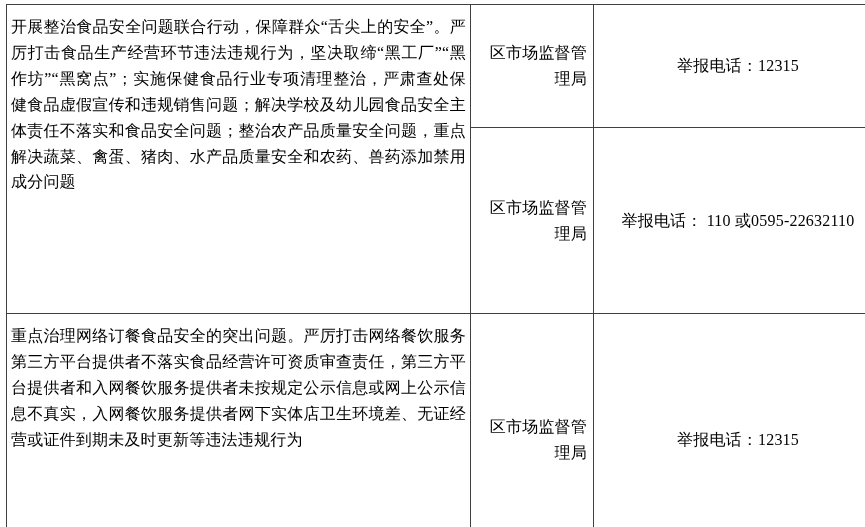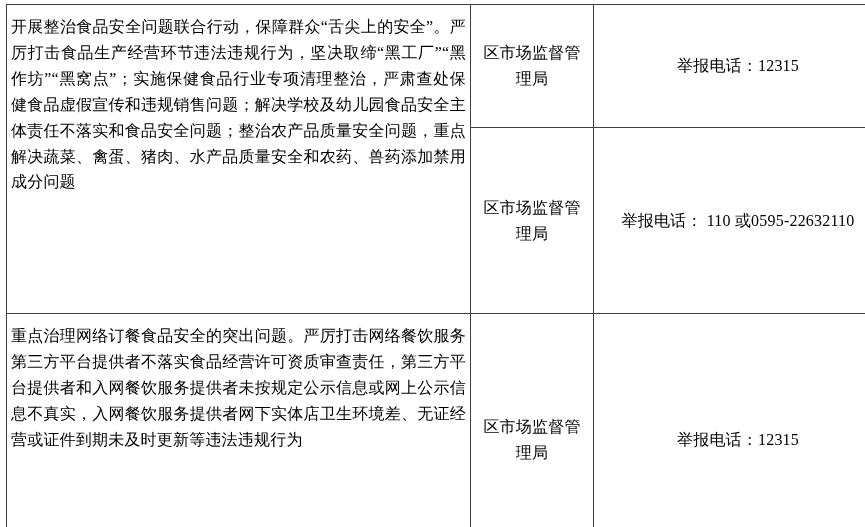--- a/index.html
+++ b/index.html
@@ -53,21 +53,21 @@
     vertical-align: middle;
     padding-left: 10px;
     padding-right: 10px;
   }
   .cell-text {
     display: block;
     white-space: pre-wrap;
     word-break: break-all;
   }
   .col-dept .cell-text {
-    text-align: center;
+    text-align: right;
     display: inline-block;
     white-space: pre-wrap;
   }
   .col-phone .cell-text {
     text-align: left;
     display: inline-block;
     white-space: pre-wrap;
   }
   .row-1 .col-desc { height: 283px; }
   .row-1 .col-dept, .row-1 .col-phone { height: 110px; }

